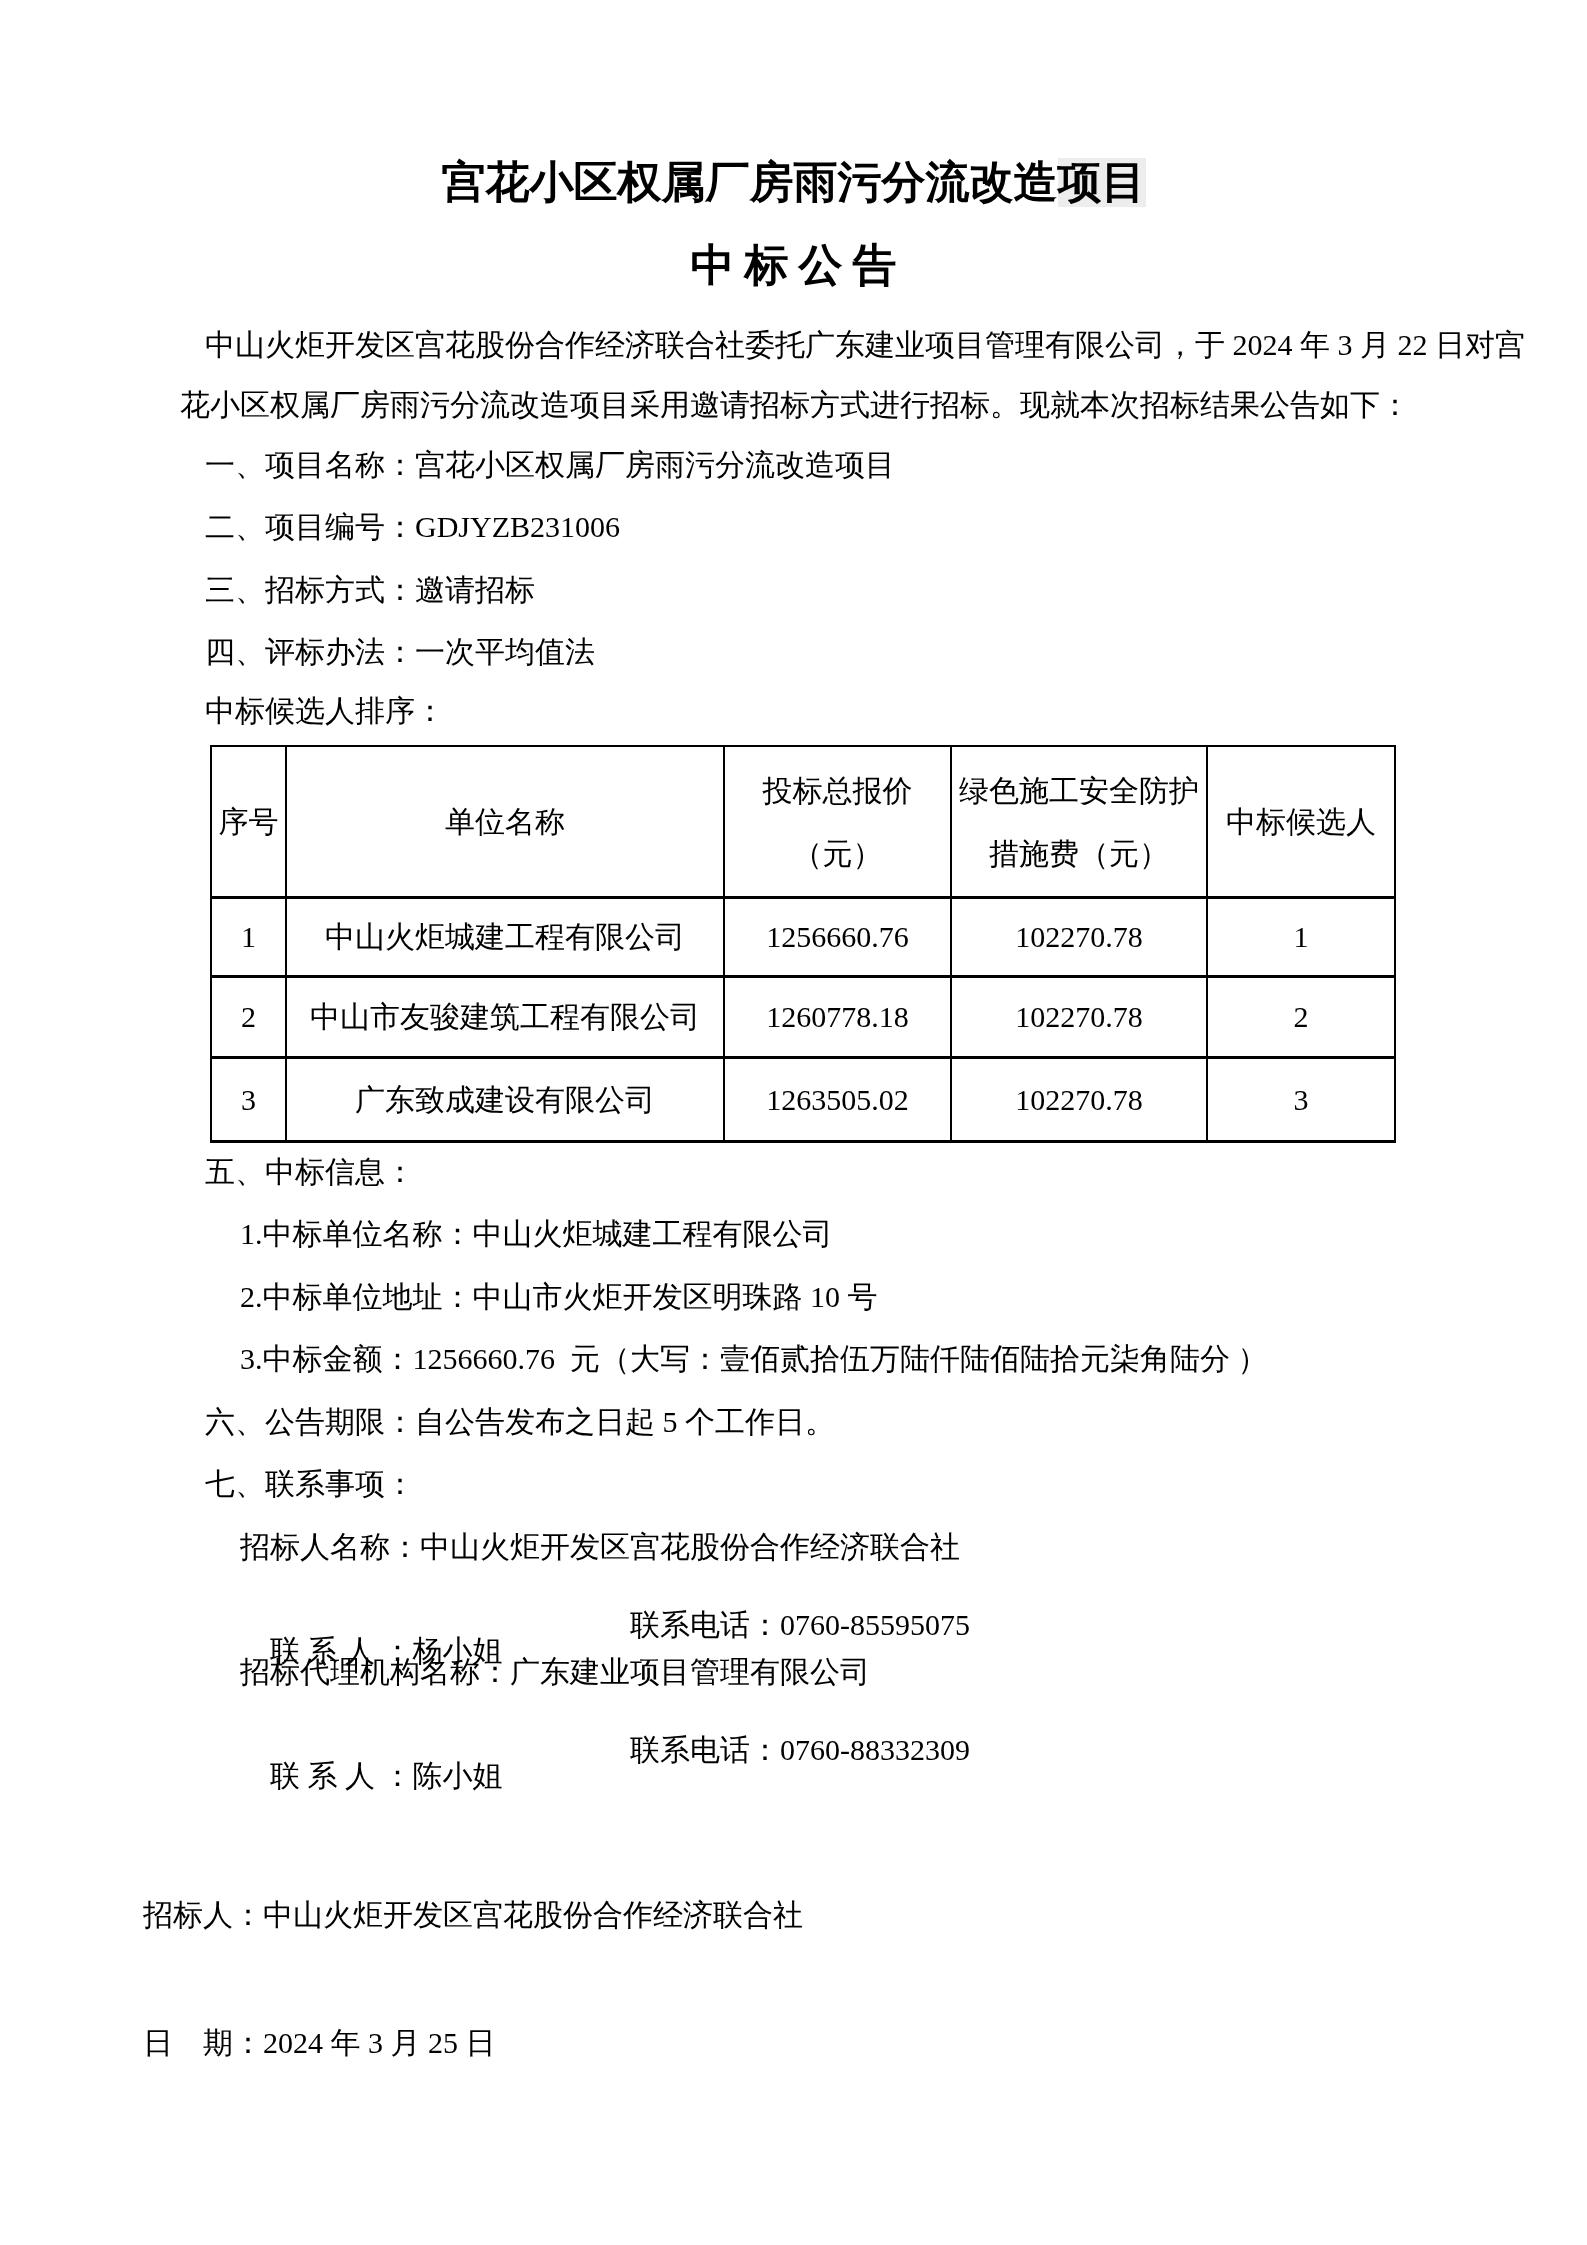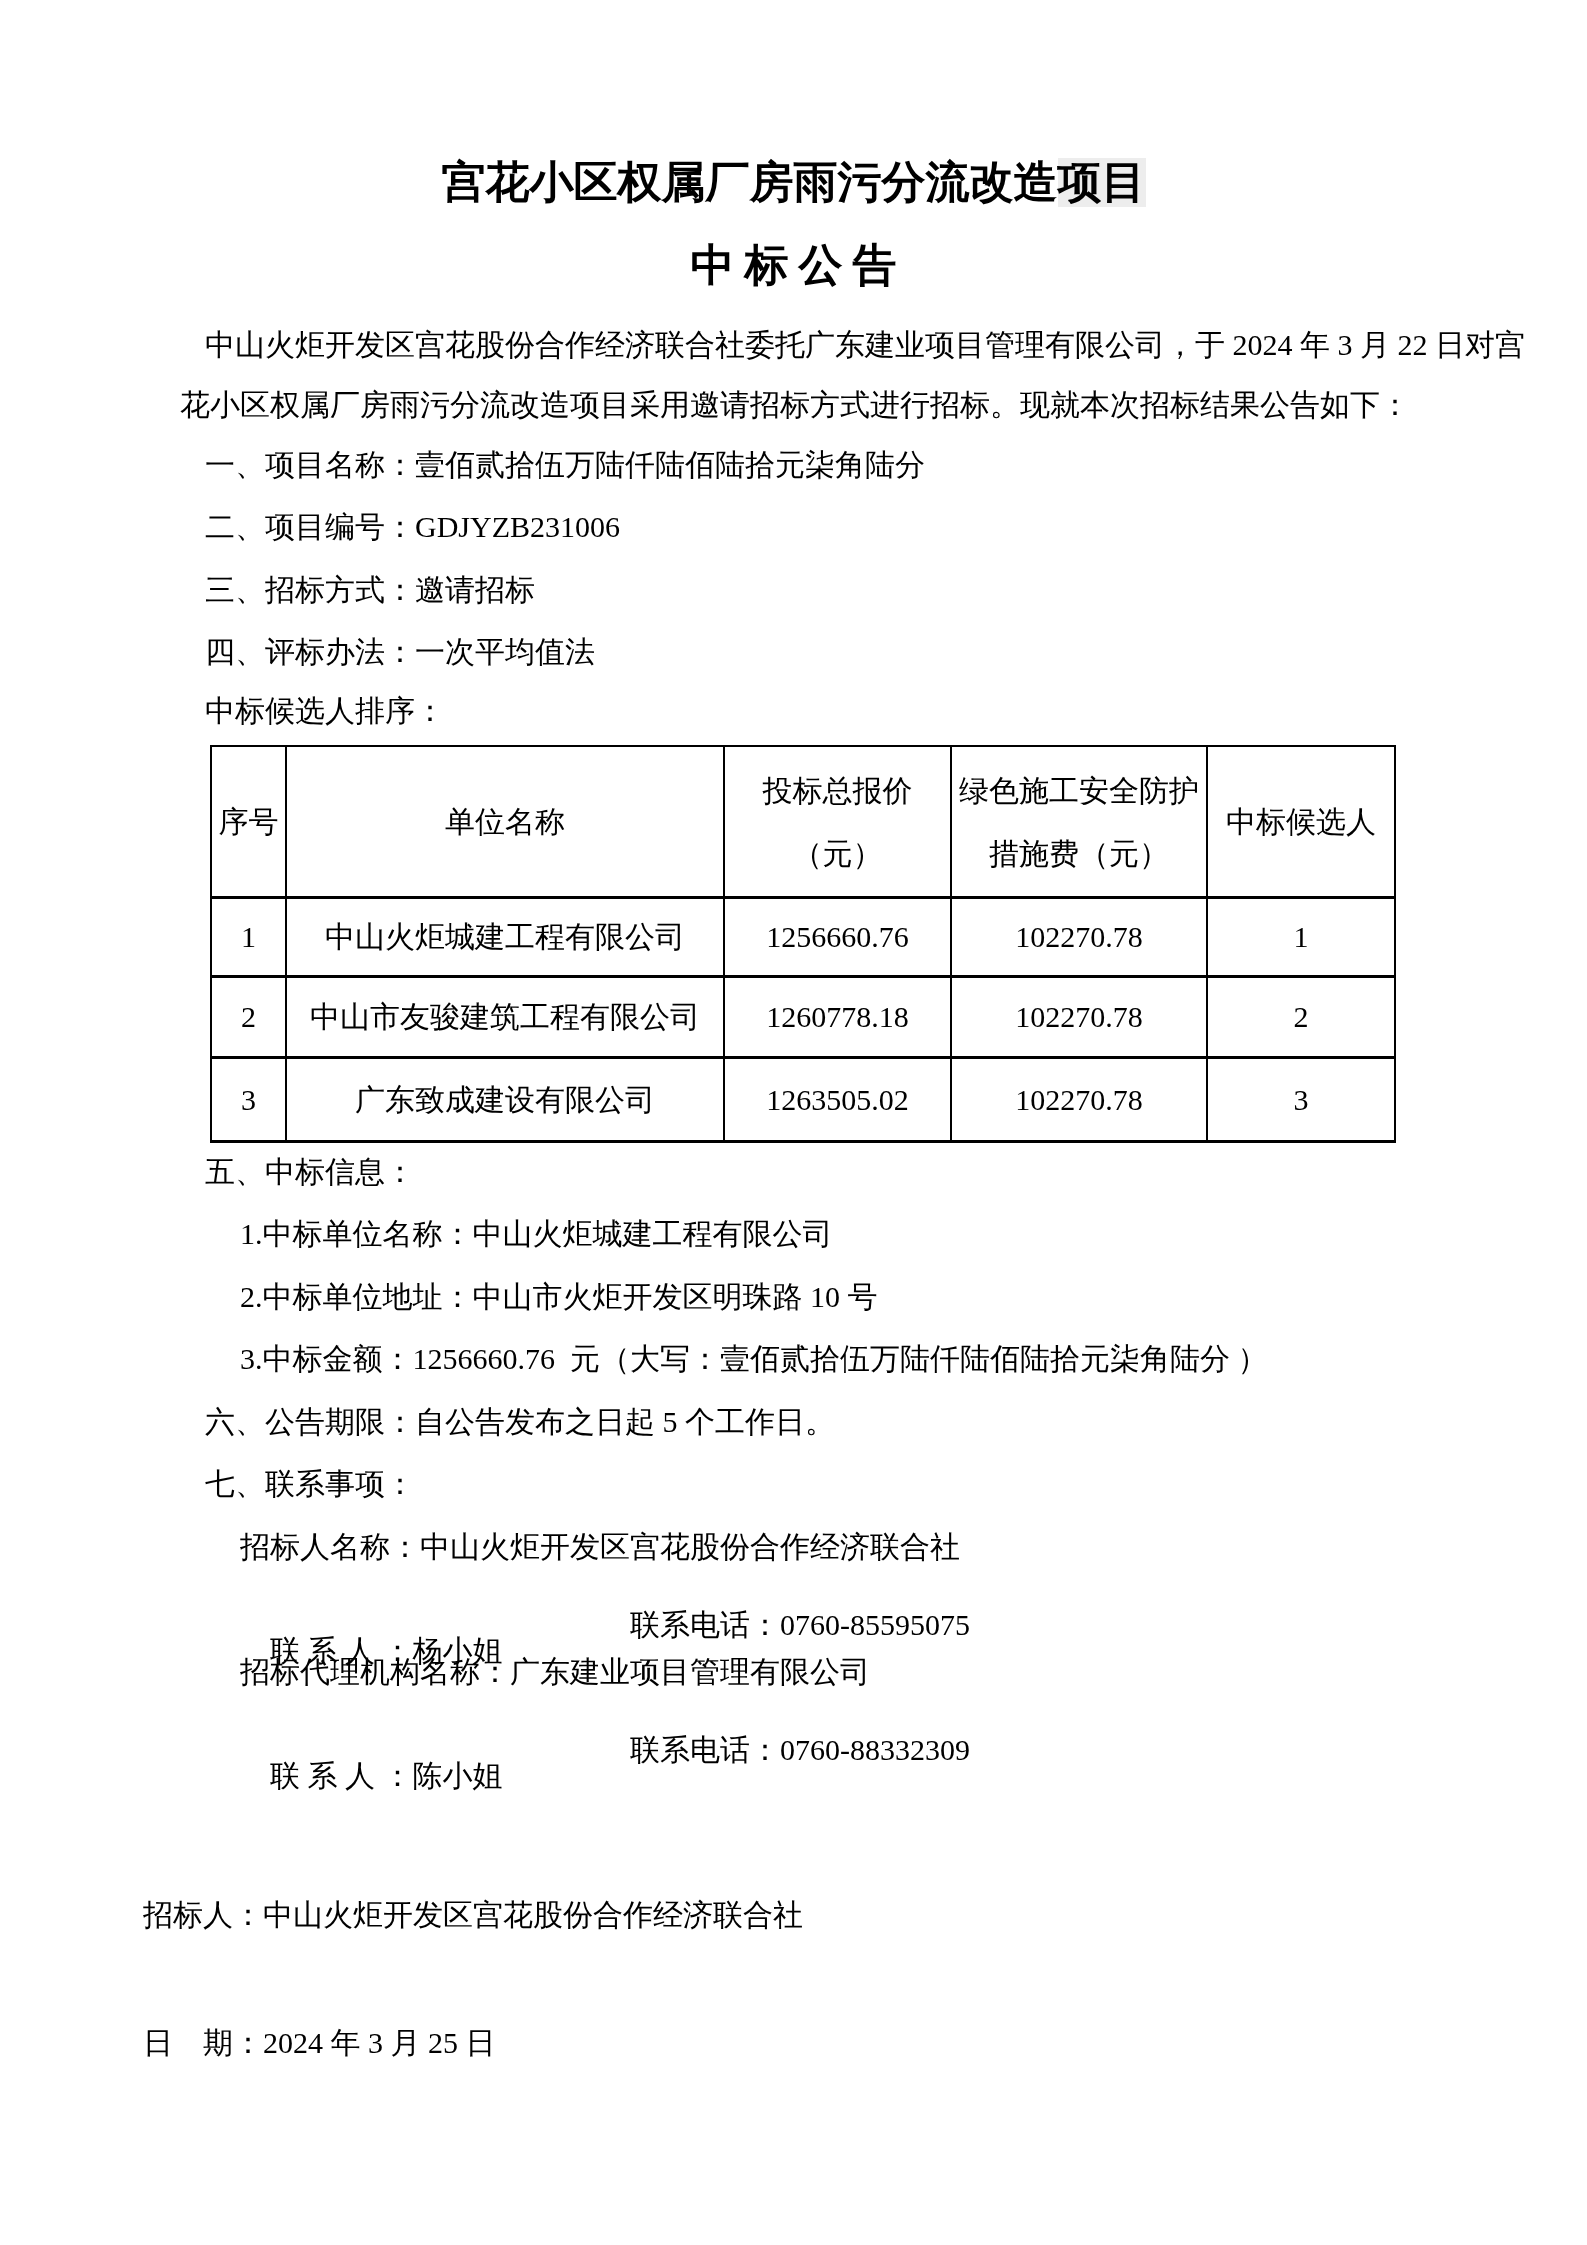--- a/index.html
+++ b/index.html
@@ -52,21 +52,21 @@
 
 <div class="page">
 
   <div class="ln title" style="top:153px"><span>宫花小区权属厂房雨污分流改造</span><span class="hl">项目</span></div>
 
   <div class="ln title subtitle" style="top:236px">中标公告</div>
 
   <div class="ln intro1" style="top:324px">中山火炬开发区宫花股份合作经济联合社委托广东建业项目管理有限公司，于 2024 年 3 月 22 日对宫</div>
   <div class="ln intro2" style="top:384px">花小区权属厂房雨污分流改造项目采用邀请招标方式进行招标。现就本次招标结果公告如下：</div>
 
-  <div class="ln indent1" style="top:444px">一、项目名称：壹佰贰拾伍万陆仟陆佰陆拾元柒角陆分</div>
+  <div class="ln indent1" style="top:444px">一、项目名称：宫花小区权属厂房雨污分流改造项目</div>
   <div class="ln indent1" style="top:506px">二、项目编号：GDJYZB231006</div>
   <div class="ln indent1" style="top:569px">三、招标方式：邀请招标</div>
   <div class="ln indent1" style="top:631px">四、评标办法：一次平均值法</div>
   <div class="ln indent1" style="top:690px">中标候选人排序：</div>
 
   <table class="bid">
     <colgroup>
       <col style="width:75px">
         <col style="width:438px">
         <col style="width:227px">

